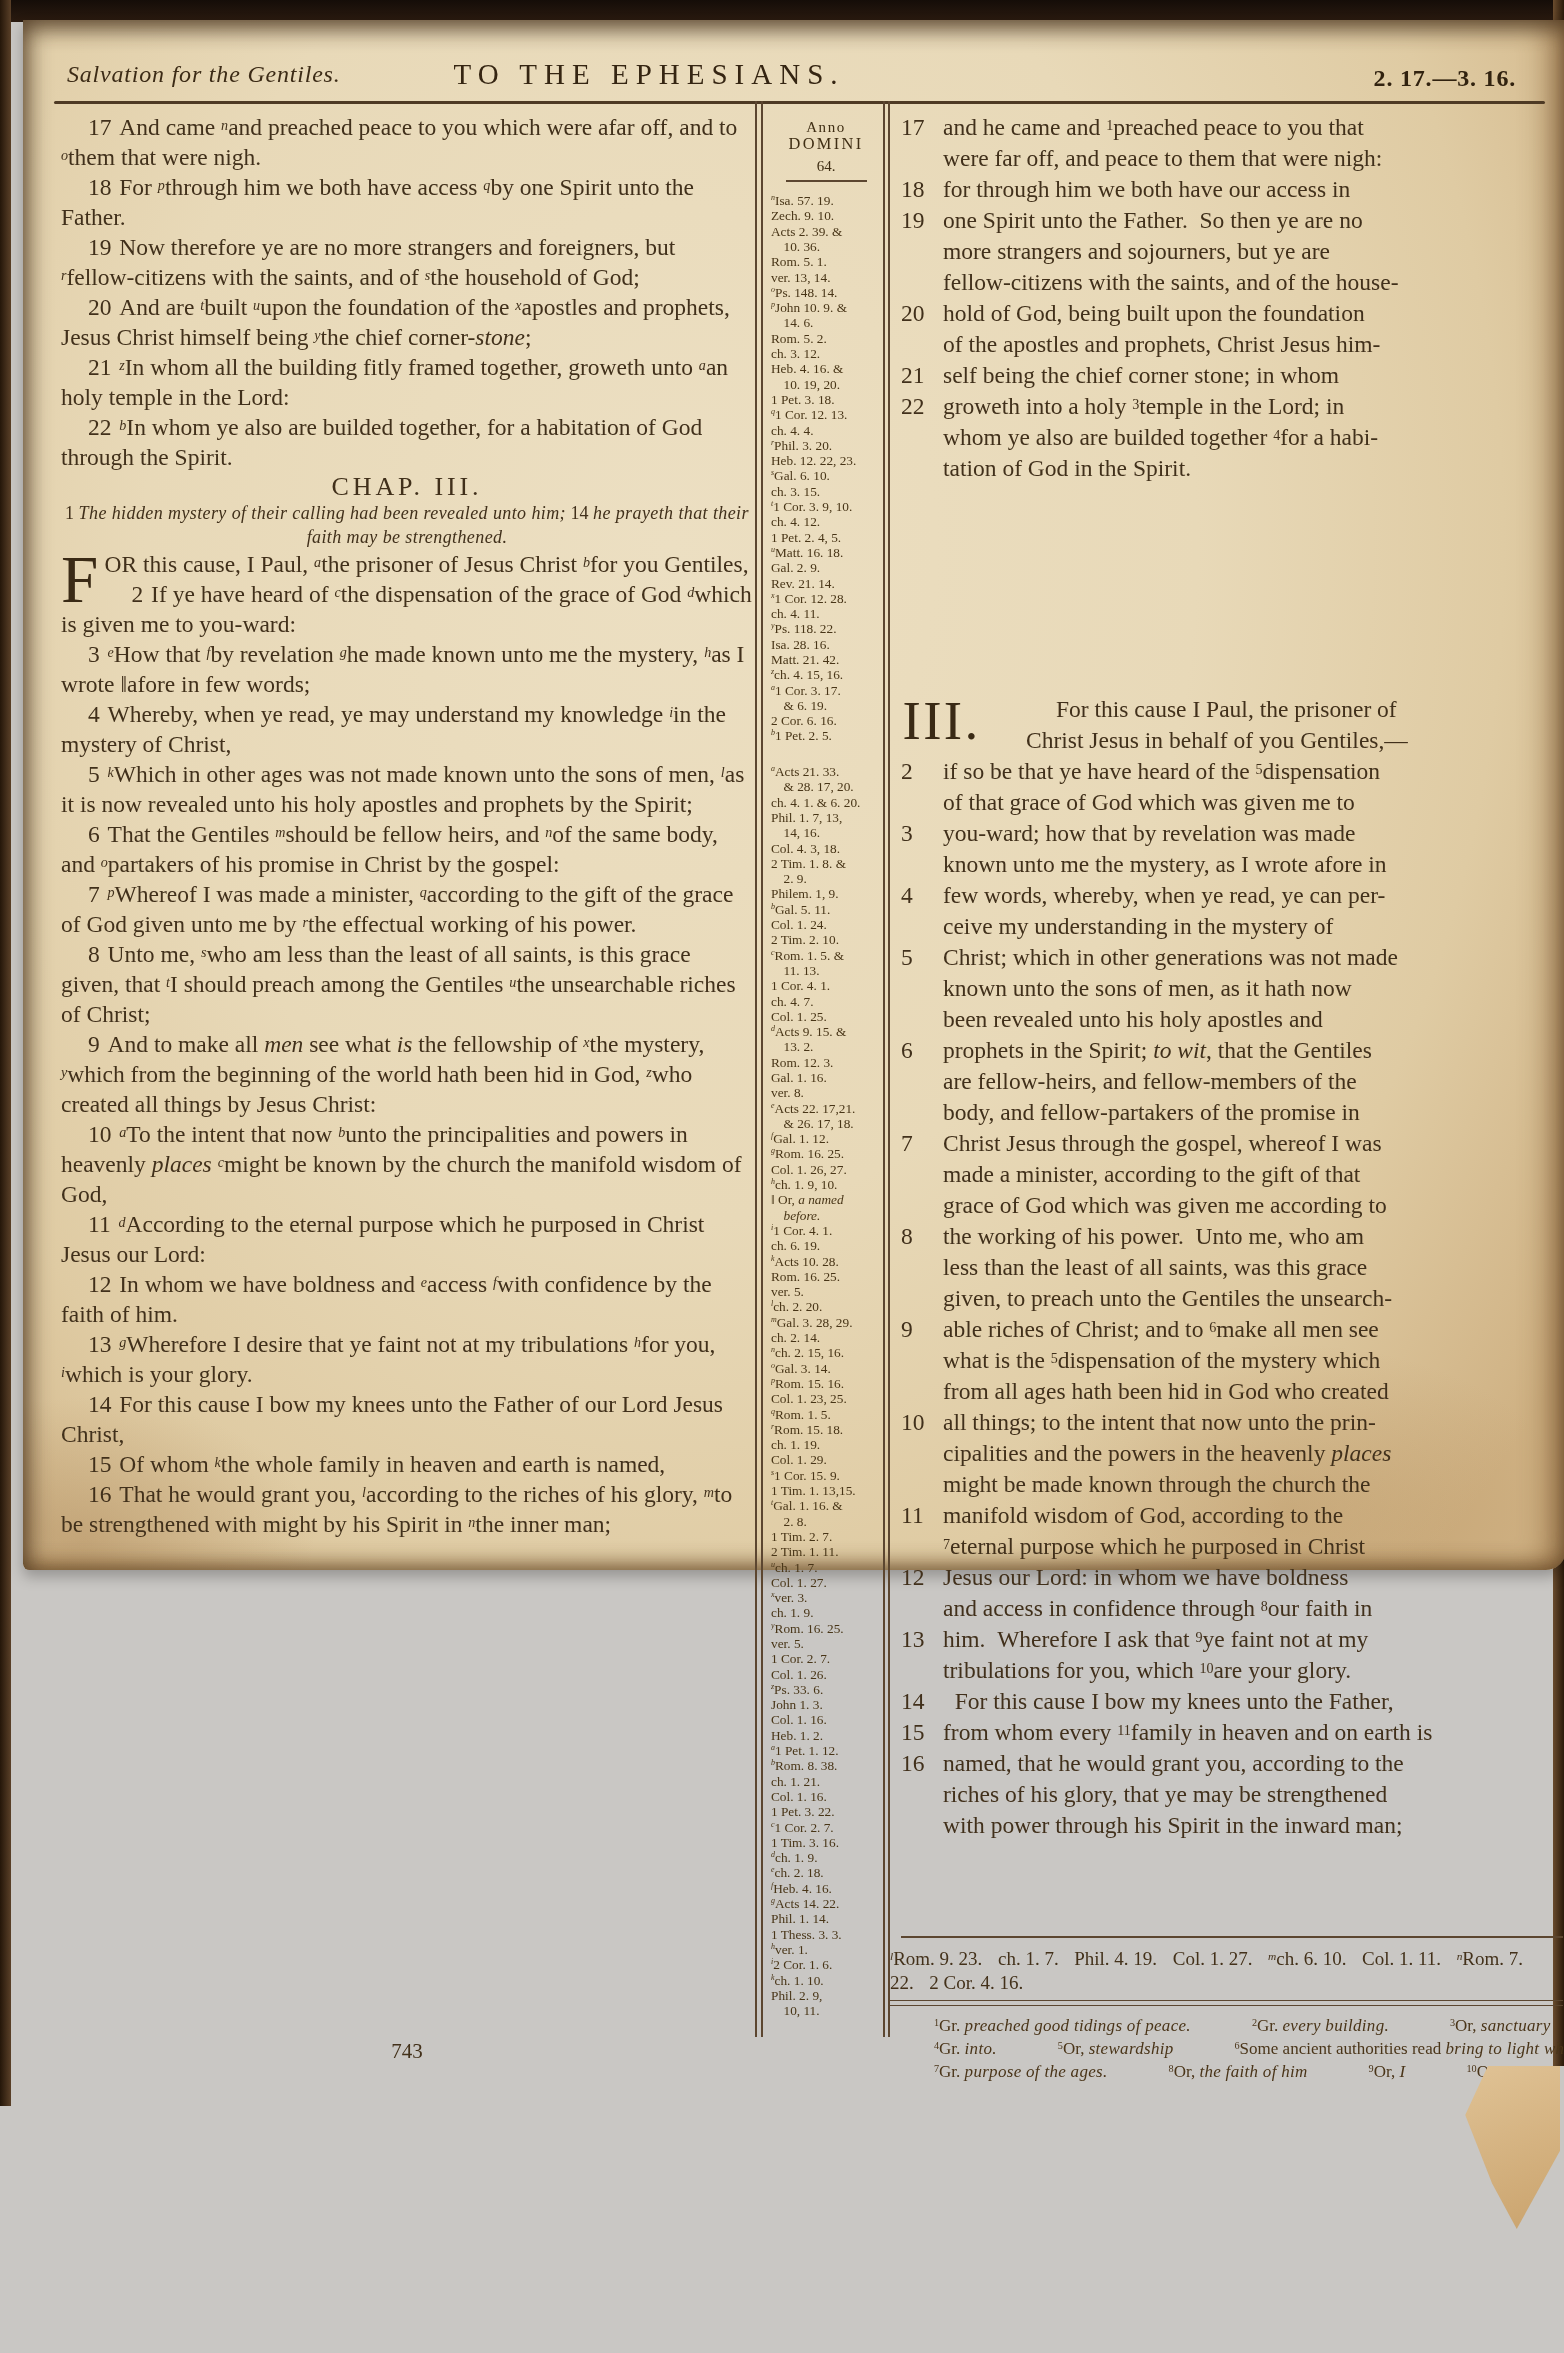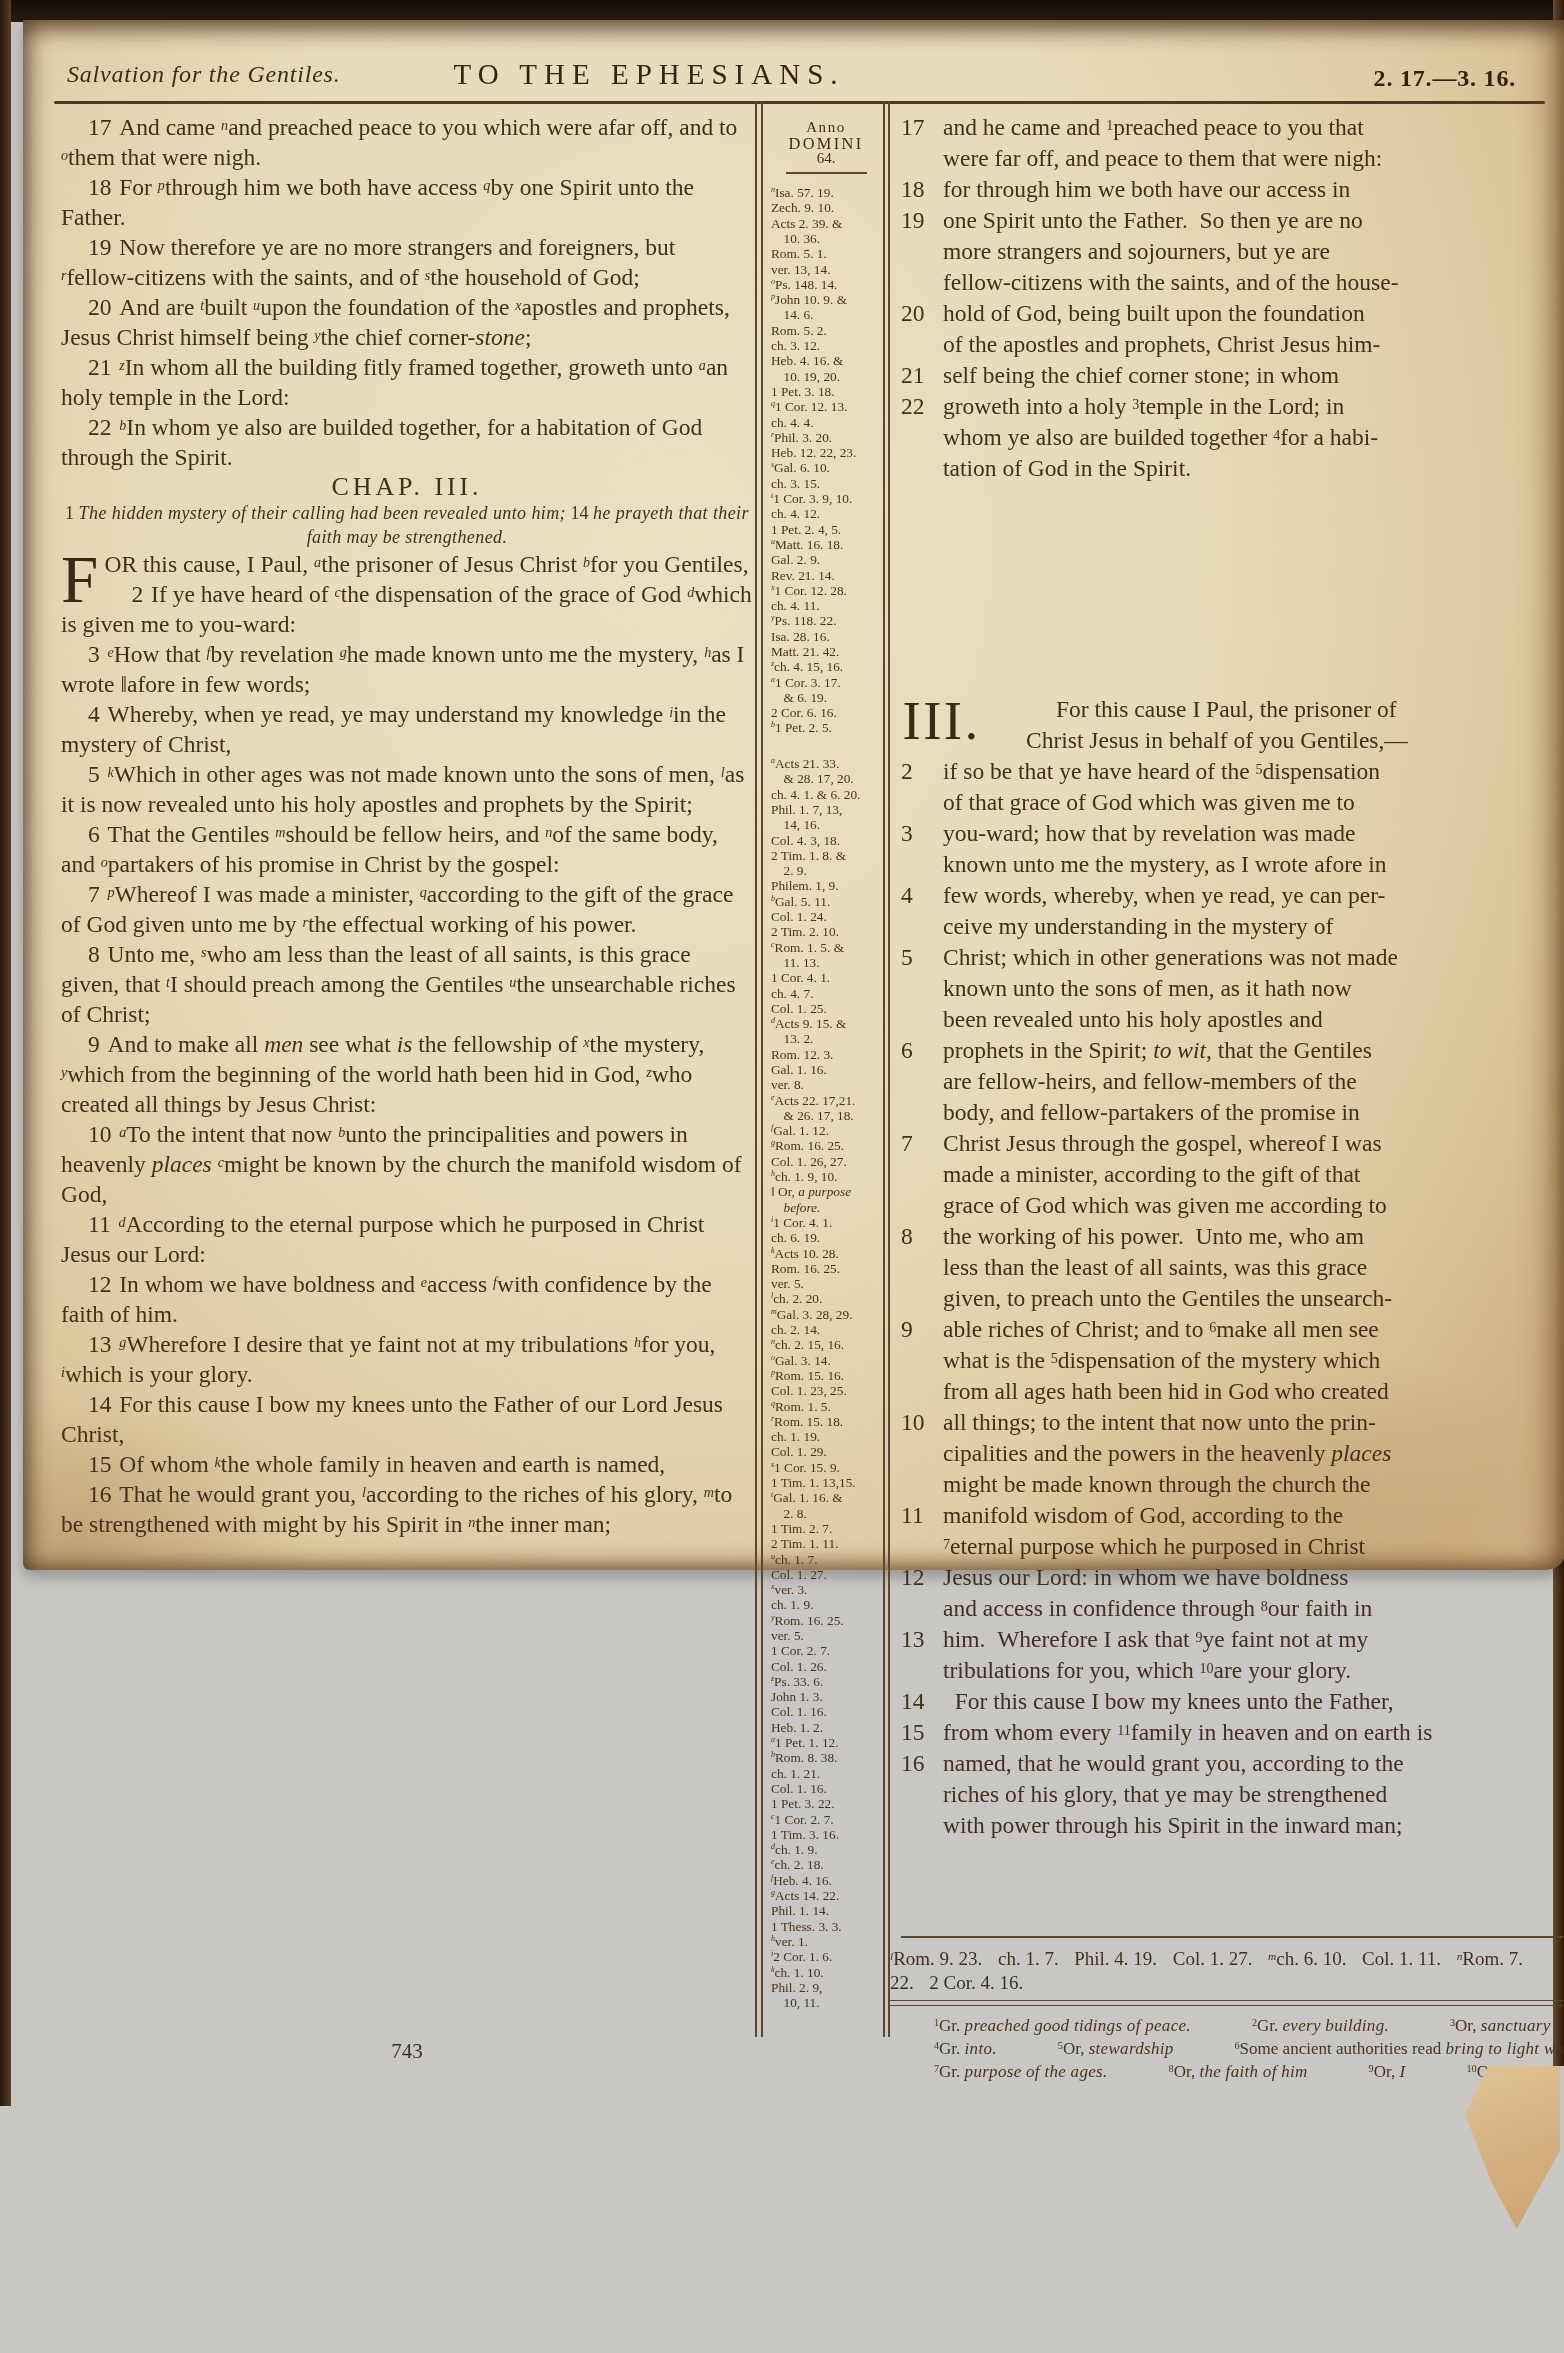--- a/index.html
+++ b/index.html
@@ -47,21 +47,21 @@
   .kjv .vn{margin-right:7.8px;}
   .kjv .drop{float:left;font-size:67px;line-height:55px;padding:3.1px 6.3px 0 0;color:#3a2a15;}
   .chap-heading{margin:39px 0 20.3px;text-align:center;font-size:26px;letter-spacing:3.9px;text-indent:0 !important;}
   .chap-summary{margin:0 23.5px 20.3px;text-align:center;font-size:18px;line-height:23.5px;text-indent:0 !important;}
   .chap-summary i{letter-spacing:0.4px;}
   
   .refs{position:absolute;left:748px;top:89px;width:110px;font-size:13.3px;line-height:15.3px;color:#483517;overflow:hidden;height:1933px;}
   .anno{ text-align:center;color:#3f2e14;}
   .anno .a1{font-size:15px;letter-spacing:1.6px;margin-top:11px;}
   .anno .a2{font-size:16.4px;letter-spacing:2.3px;}
-  .anno .a3{font-size:15px;margin-top:0;}
+  .anno .a3{font-size:15px;margin-top:8px;}
   .anno-rule{width:81px;height:1.6px;background:#5c4630;margin:6.3px auto 11px;}
   .ref{white-space:nowrap;}
   .ref.ind{padding-left:12.5px;}
   .refgap{height:20.3px;}
   sup{line-height:0;font-size:60%;vertical-align:4.7px;}
   sup.sl{font-style:italic;}
   
   .rv{position:absolute;left:878px;top:92px;width:664px;font-size:23.5px;line-height:31px;color:#41301b;}
   .rv .line{position:relative;padding-left:42px;white-space:nowrap;}
   .rv .num{position:absolute;left:0px;top:0;}
@@ -198,21 +198,21 @@
           <div class="ref ind">13. 2.</div>
           <div class="ref">Rom. 12. 3.</div>
           <div class="ref">Gal. 1. 16.</div>
           <div class="ref">ver. 8.</div>
           <div class="ref"><sup class="sl">e</sup>Acts 22. 17,21.</div>
           <div class="ref ind">&amp; 26. 17, 18.</div>
           <div class="ref"><sup class="sl">f</sup>Gal. 1. 12.</div>
           <div class="ref"><sup class="sl">g</sup>Rom. 16. 25.</div>
           <div class="ref">Col. 1. 26, 27.</div>
           <div class="ref"><sup class="sl">h</sup>ch. 1. 9, 10.</div>
-          <div class="ref">‖ Or, <i>a purpose</i></div>
+          <div class="ref">‖ Or, <i>a named</i></div>
           <div class="ref ind"><i>before.</i></div>
           <div class="ref"><sup class="sl">i</sup>1 Cor. 4. 1.</div>
           <div class="ref">ch. 6. 19.</div>
           <div class="ref"><sup class="sl">k</sup>Acts 10. 28.</div>
           <div class="ref">Rom. 16. 25.</div>
           <div class="ref">ver. 5.</div>
           <div class="ref"><sup class="sl">l</sup>ch. 2. 20.</div>
           <div class="ref"><sup class="sl">m</sup>Gal. 3. 28, 29.</div>
           <div class="ref">ch. 2. 14.</div>
           <div class="ref"><sup class="sl">n</sup>ch. 2. 15, 16.</div>

